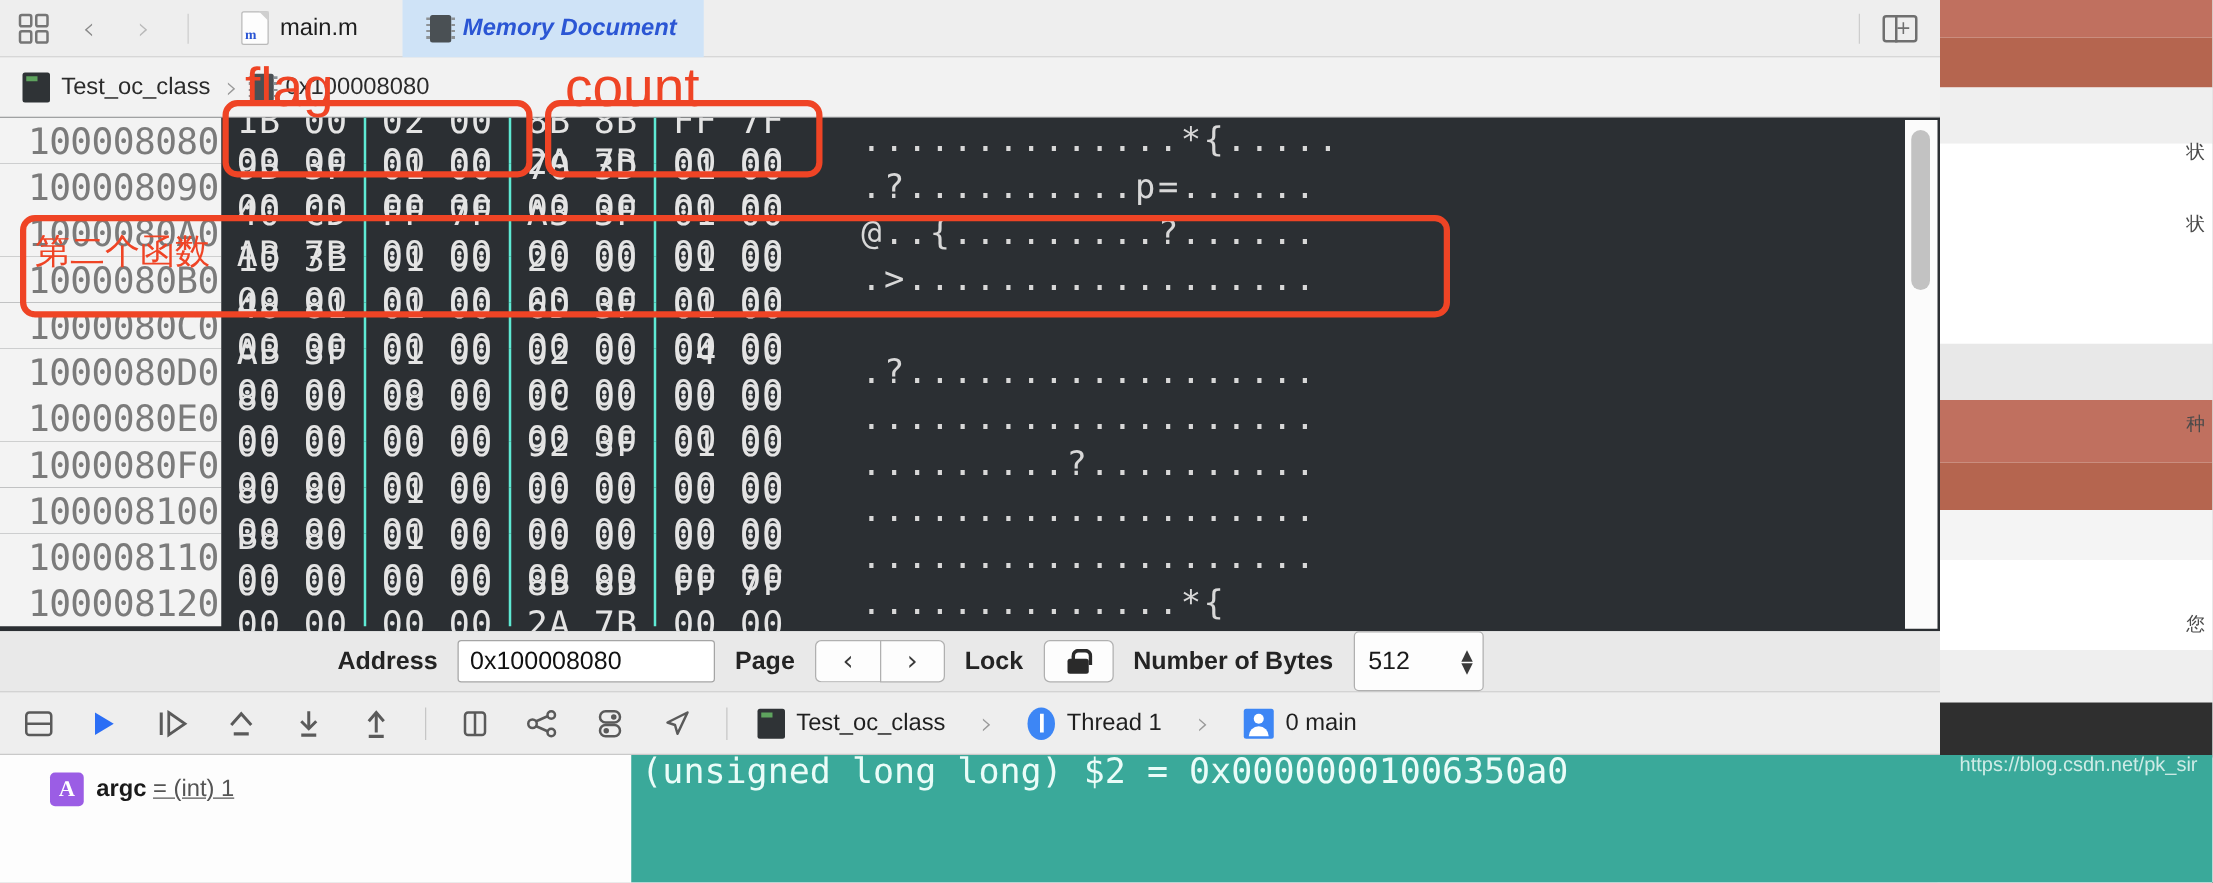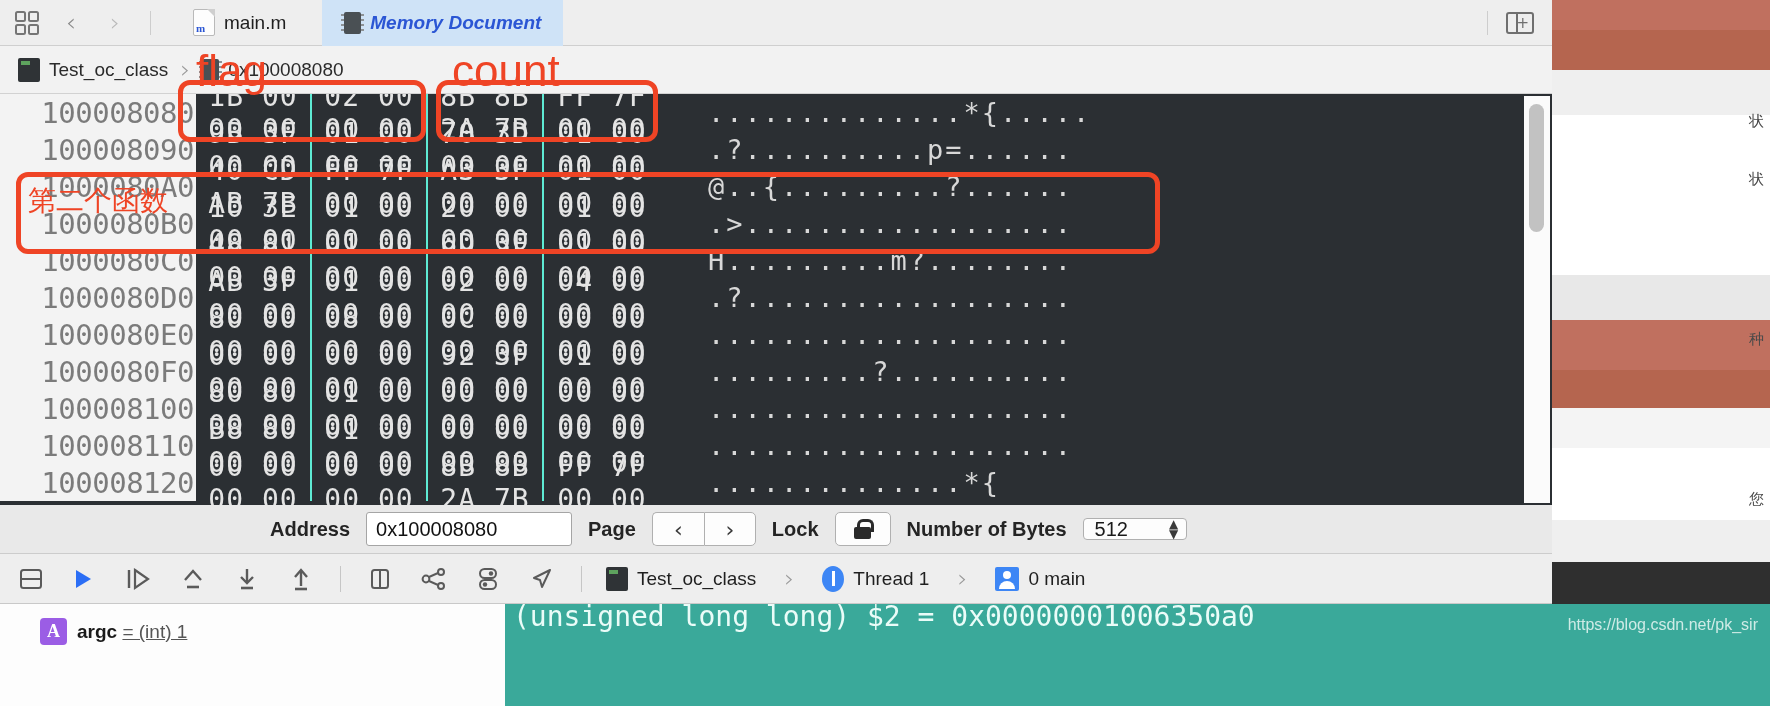--- a/index.html
+++ b/index.html
@@ -117,21 +117,21 @@
     background: #5ea35e;
   }
 
   
   .hexwrap {
     position: absolute; left: 0; top: 94px; width: 1552px; height: 411px;
     background: #2b2f33; overflow: hidden;
   }
   .hexrow { display: flex; height: 37px; align-items: center; }
   .addr {
-    width: 196px; height: 37px; background: #f3f3f3; color: #7b7b7b;
+    width: 177px; height: 37px; background: #f3f3f3; color: #7b7b7b;
     font-family: "DejaVu Sans Mono", monospace; font-size: 29px;
     letter-spacing: -0.5px; display: flex; align-items: center;
     justify-content: flex-end; padding-right: 2px; flex: none;
   }
   .grp {
     width: 116px; flex: none; color: #e4e4e4;
     font-family: "DejaVu Sans Mono", monospace; font-size: 28px;
     letter-spacing: 1px; text-align: center;
     border-right: 2px solid #5eead4; height: 37px;
     display: flex; align-items: center; justify-content: center;
@@ -191,21 +191,21 @@
   .lock-glyph { width: 17px; height: 20px; position: relative; }
   .lock-glyph::before {
     content: ""; position: absolute; left: 3px; top: 0; width: 11px; height: 10px;
     border: 3px solid #2a2a2a; border-bottom: none; border-radius: 6px 6px 0 0;
   }
   .lock-glyph::after {
     content: ""; position: absolute; left: 0; bottom: 0; width: 17px; height: 12px;
     background: #2a2a2a; border-radius: 2px;
   }
   .stepper {
-    display: flex; align-items: center; width: 104px; height: 22px;
+    display: flex; align-items: center; width: 104px; height: 48px;
     background: #fdfdfd; border: 1px solid #b0b0b0; border-radius: 4px;
   }
   .stepper .val { flex: 1; font-size: 20px; color: #1a1a1a; padding-left: 11px; }
   .stepper .arrows {
     width: 24px; height: 32px; display: flex; flex-direction: column;
     align-items: center; justify-content: center; color: #3a3a3a;
     font-size: 12px; line-height: 10px; font-family: "DejaVu Sans", sans-serif;
   }
 
   
@@ -257,21 +257,21 @@
   .vtext span { color: #555; text-decoration: underline; }
   .console {
     position: absolute; left: 505px; top: 0; width: 1265px; height: 102px;
     background: #3aa99a; overflow: hidden;
   }
   .console pre {
     color: #eafcf8; font-family: "DejaVu Sans Mono", monospace;
     font-size: 28px; padding: 0 0 0 8px; margin-top: -4px; white-space: pre;
   }
   .watermark {
-    position: absolute; right: 12px; top: 12px;
+    position: absolute; right: 12px; top: 0px;
     font-size: 16px; color: #e9f7f4; opacity: .85;
     font-family: "Liberation Sans", sans-serif;
   }
 </style>
 </head>
 <body>
 
 <div id="root">
 
   <div class="bg-right">
@@ -377,21 +377,20 @@
             <div class="grp">20 00 00 00</div>
             <div class="grp g4">01 00 00 00</div>
             <div class="ascii">.&gt;..................</div>
           </div>
           <div class="hexrow">
             <div class="addr">1000080C0</div>
             <div class="grp">48 81 00 00</div>
             <div class="grp">01 00 00 00</div>
             <div class="grp">6D 3F 00 00</div>
             <div class="grp g4">01 00 00 00</div>
-            <div class="ascii">H.........m?........</div>
           </div>
           <div class="hexrow">
             <div class="addr">1000080D0</div>
             <div class="grp">AB 3F 00 00</div>
             <div class="grp">01 00 00 00</div>
             <div class="grp">02 00 00 00</div>
             <div class="grp g4">04 00 00 00</div>
             <div class="ascii">.?..................</div>
           </div>
           <div class="hexrow">

